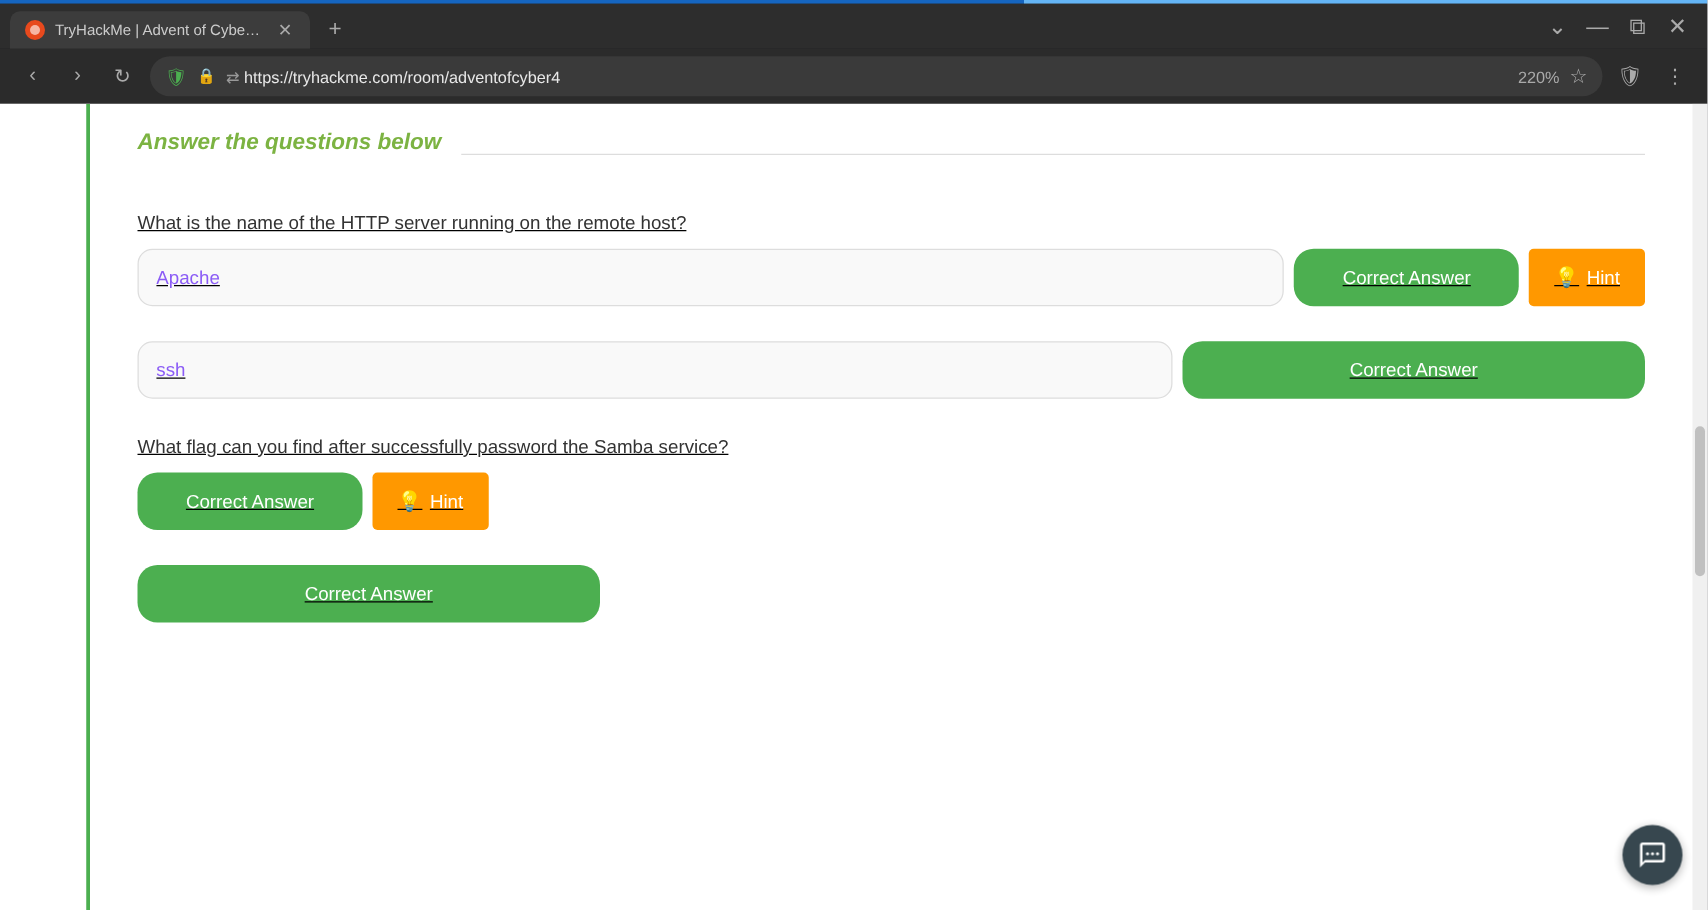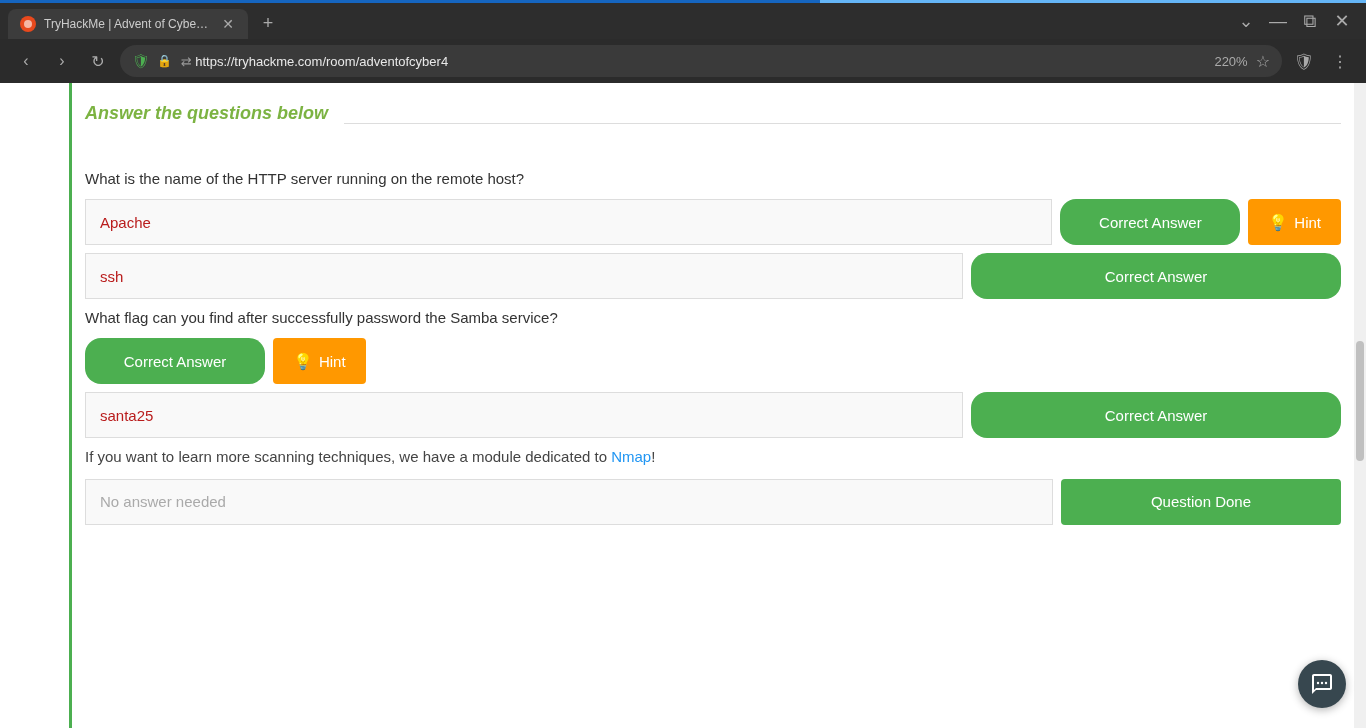--- a/index.html
+++ b/index.html
@@ -184,21 +184,21 @@
     }
 
     .left-border {
       width: 72px;
       background: #fff;
       border-right: 3px solid #4caf50;
     }
 
     .main-content {
       flex: 1;
-      padding: 20px 13px;
+      padding: 20px 38px;
       overflow-y: auto;
     }
 
     .section-title {
       color: #7cb342;
       font-size: 18px;
       font-style: italic;
       font-weight: 600;
       margin-bottom: 20px;
     }
@@ -210,44 +210,45 @@
       margin-bottom: 24px;
     }
 
     .title-divider {
       flex: 1;
       height: 1px;
       background: #ddd;
     }
 
     .question-block {
-      margin-bottom: 8px;
+      margin-bottom: 28px;
+      text-decoration: underline;
     }
 
     .question-text {
       color: #333;
       font-size: 15px;
       margin-bottom: 10px;
       line-height: 1.4;
     }
 
     .question-row {
       display: flex;
       gap: 8px;
       align-items: center;
     }
 
     .answer-input {
       flex: 1;
       height: 46px;
       border: 1px solid #ddd;
-      border-radius: 0;
+      border-radius: 12px;
       padding: 0 14px;
       font-size: 15px;
-      color: #b91c1c;
+      color: #8b5cf6;
       background: #f9f9f9;
       outline: none;
     }
 
     .answer-input::placeholder {
       color: #aaa;
     }
 
     .btn-correct {
       background: #4caf50;
@@ -426,34 +427,24 @@
           <button class="btn-correct">Correct Answer</button>
           <button class="btn-hint">
             <span class="hint-bulb">💡</span>
             <span>Hint</span>
           </button>
         </div>
       </div>
 
       <div class="question-block">
         <div class="question-row">
-          <input class="answer-input" type="text" value="santa25" style="">
           <button class="btn-correct" style="min-width: 370px;">Correct Answer</button>
         </div>
       </div>
 
-      <div class="question-block">
-        <p class="info-text">
-          <span>If you want to learn more scanning techniques, we have a module dedicated to </span><a class="nmap-link" href="#">Nmap</a><span>!</span>
-        </p>
-        <div class="question-row">
-          <input class="answer-input" type="text" placeholder="No answer needed" style="">
-          <button class="btn-question-done">Question Done</button>
-        </div>
-      </div>
     </div>
 
     <div class="scrollbar-area">
       <div class="scrollbar-thumb"></div>
     </div>
   </div>
 </div>
 
 <div class="chat-widget">
   <svg width="24" height="24" viewBox="0 0 24 24" fill="white">

